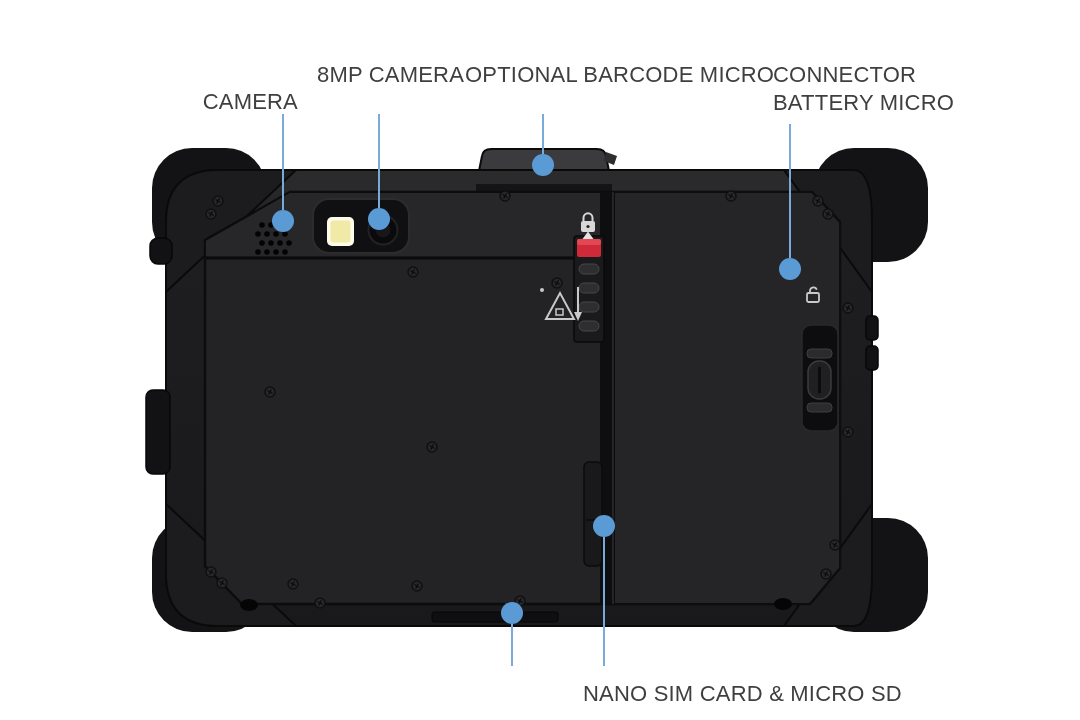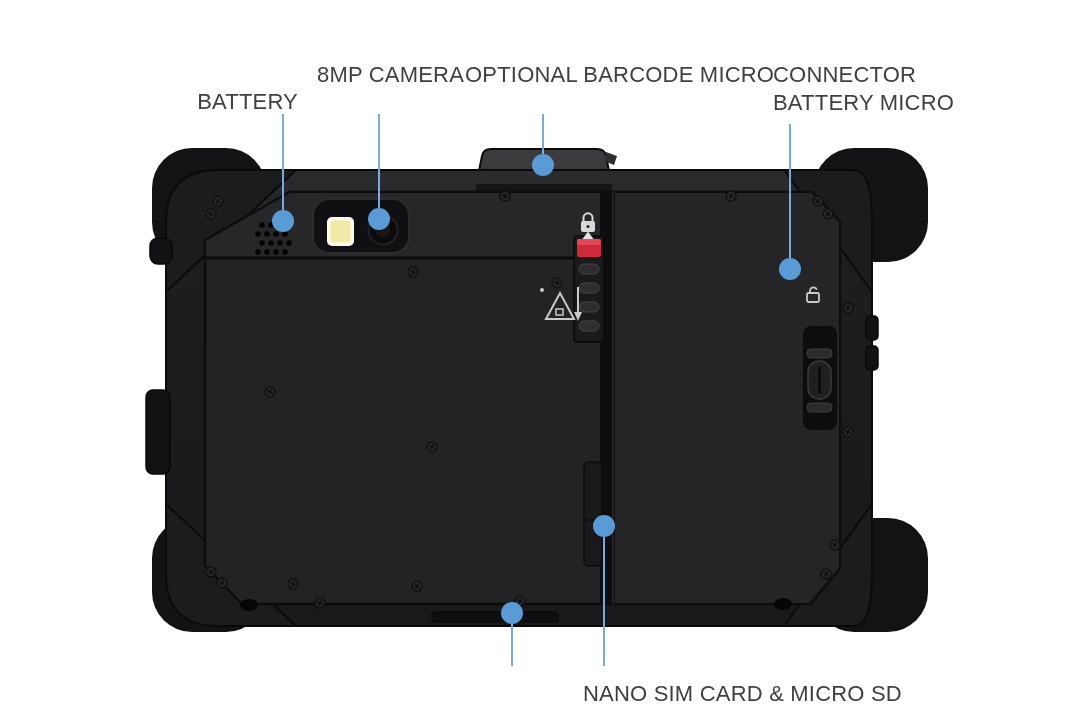--- a/index.html
+++ b/index.html
@@ -190,21 +190,21 @@
       <circle cx="283" cy="221" r="11" fill="#5b9bd5"></circle>
       <circle cx="379" cy="219" r="11" fill="#5b9bd5"></circle>
       <circle cx="543" cy="165" r="11" fill="#5b9bd5"></circle>
       <circle cx="790" cy="269" r="11" fill="#5b9bd5"></circle>
       <circle cx="512" cy="613" r="11" fill="#5b9bd5"></circle>
       <circle cx="604" cy="526" r="11" fill="#5b9bd5"></circle>
     </g>
   </svg>
 
   <div class="callout-label align-right" style="left:158px;top:88px;width:140px;">
-    <span>BATTERY</span>
+    <span>CAMERA</span>
   </div>
 
   <div class="callout-label" style="left:317px;top:61px;">
     <span>8MP CAMERA</span>
   </div>
 
   <div class="callout-label" style="left:465px;top:61px;">
     <span>OPTIONAL BARCODE MICRO</span>
   </div>
 

